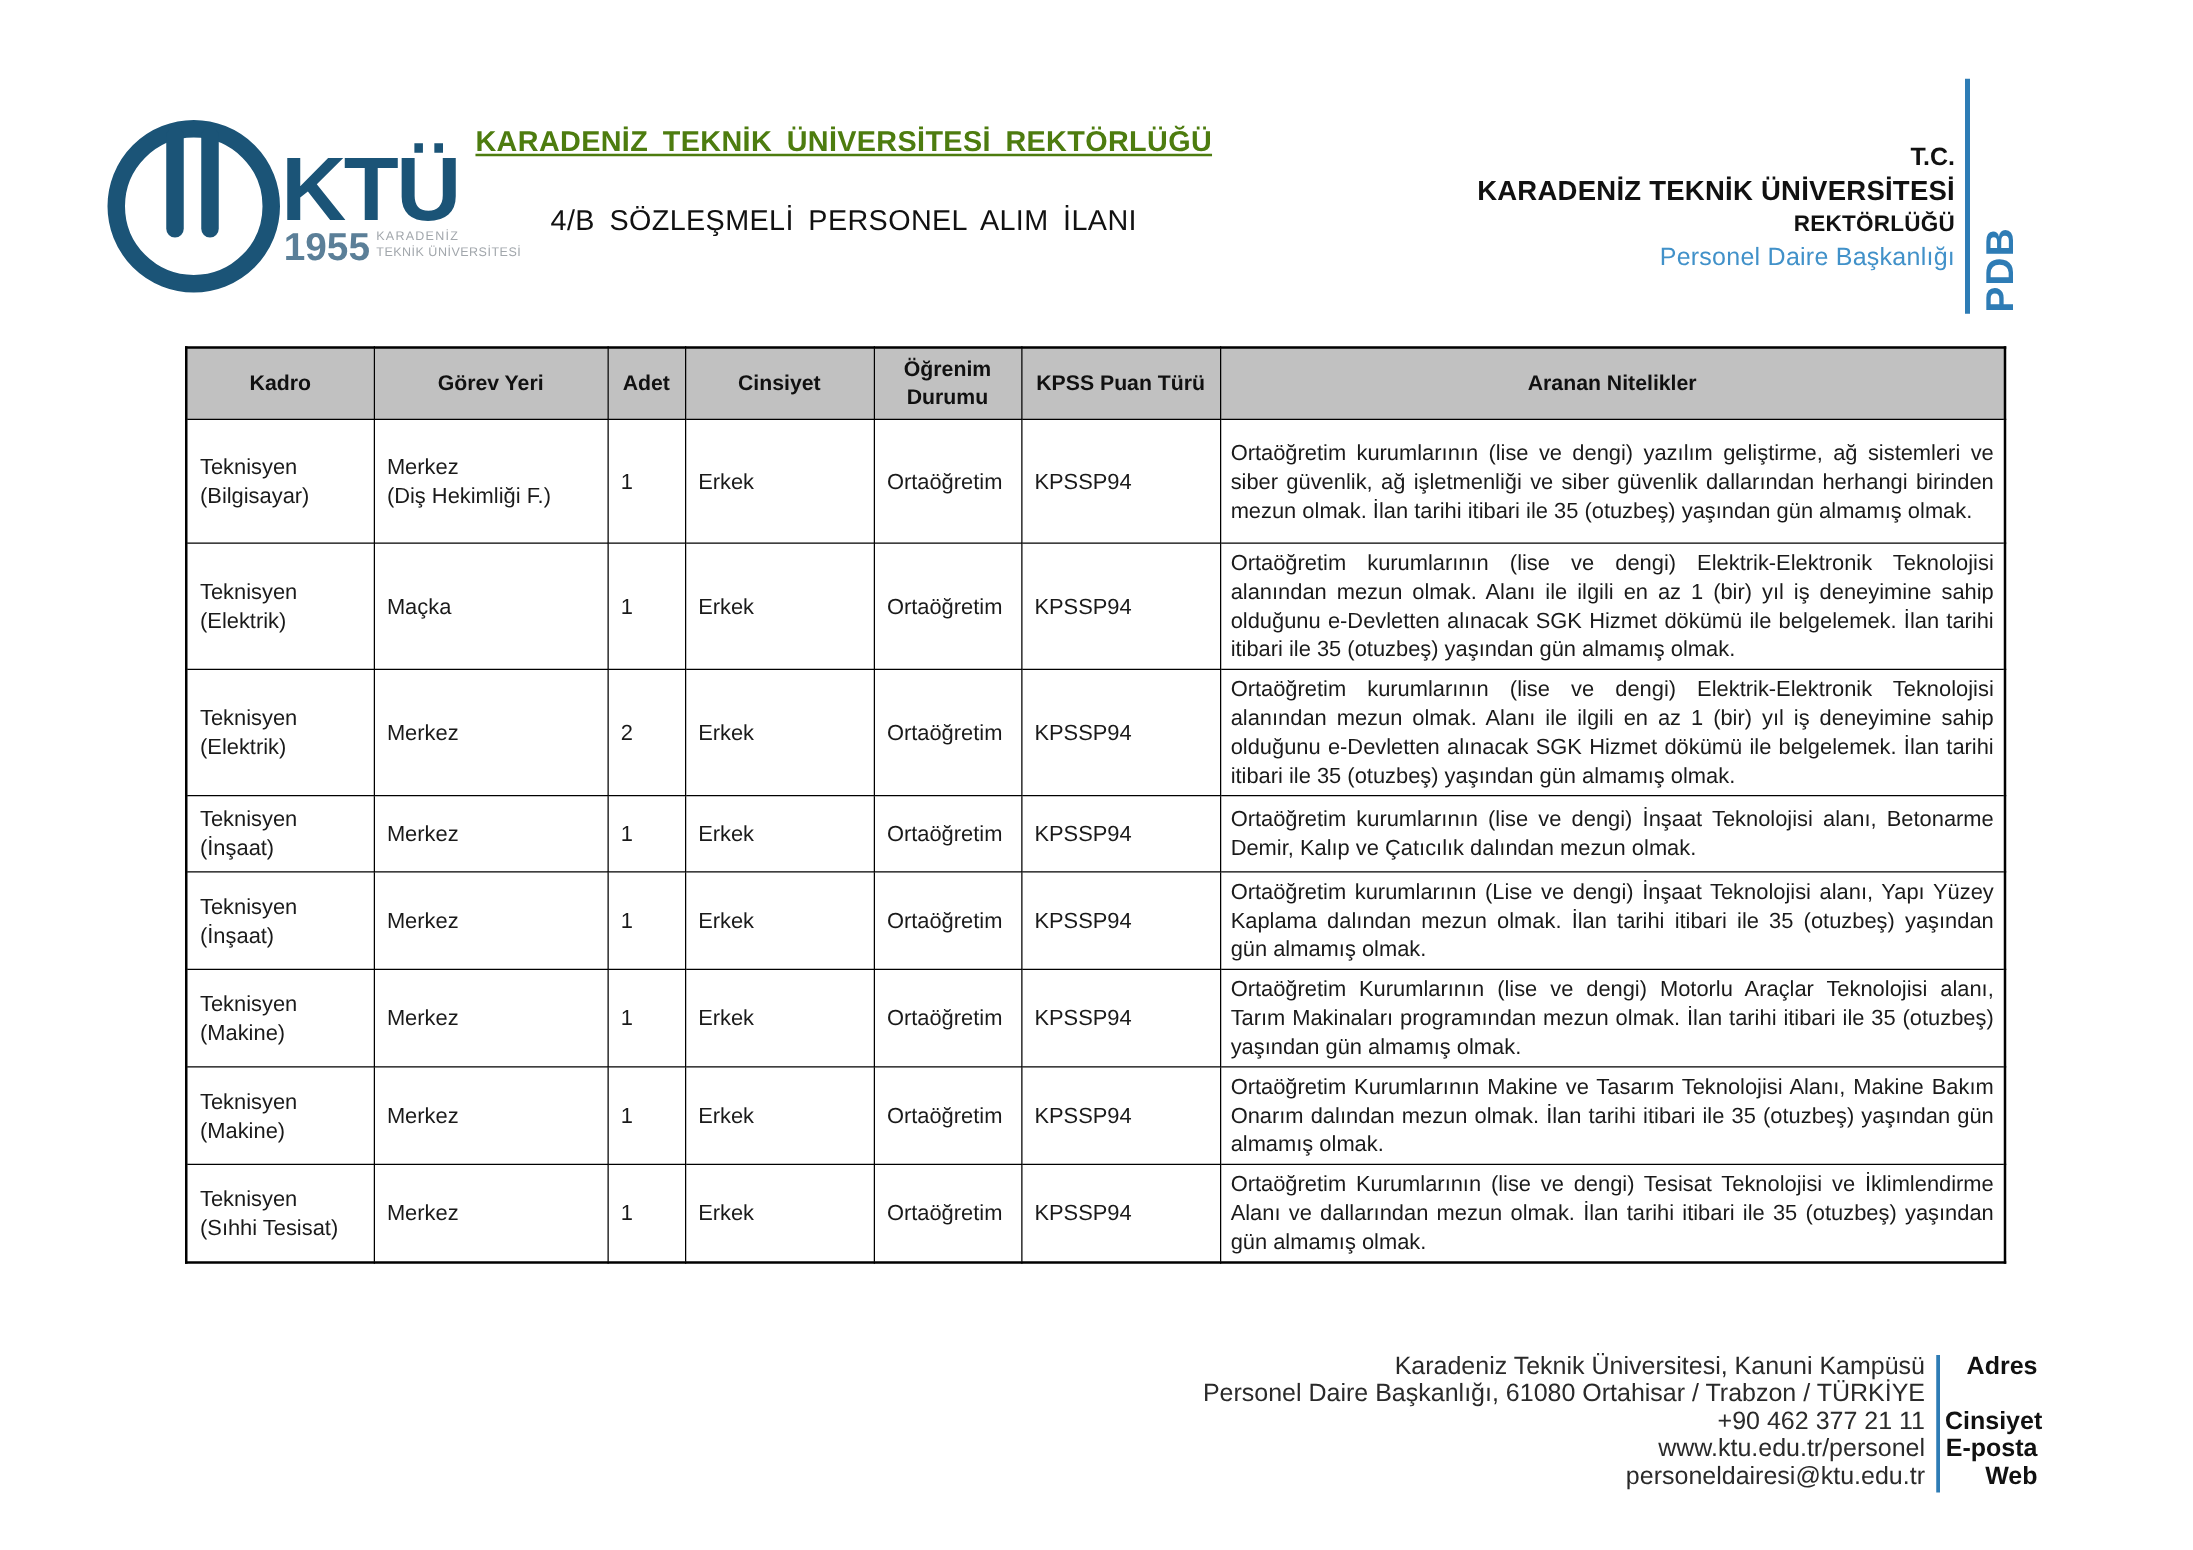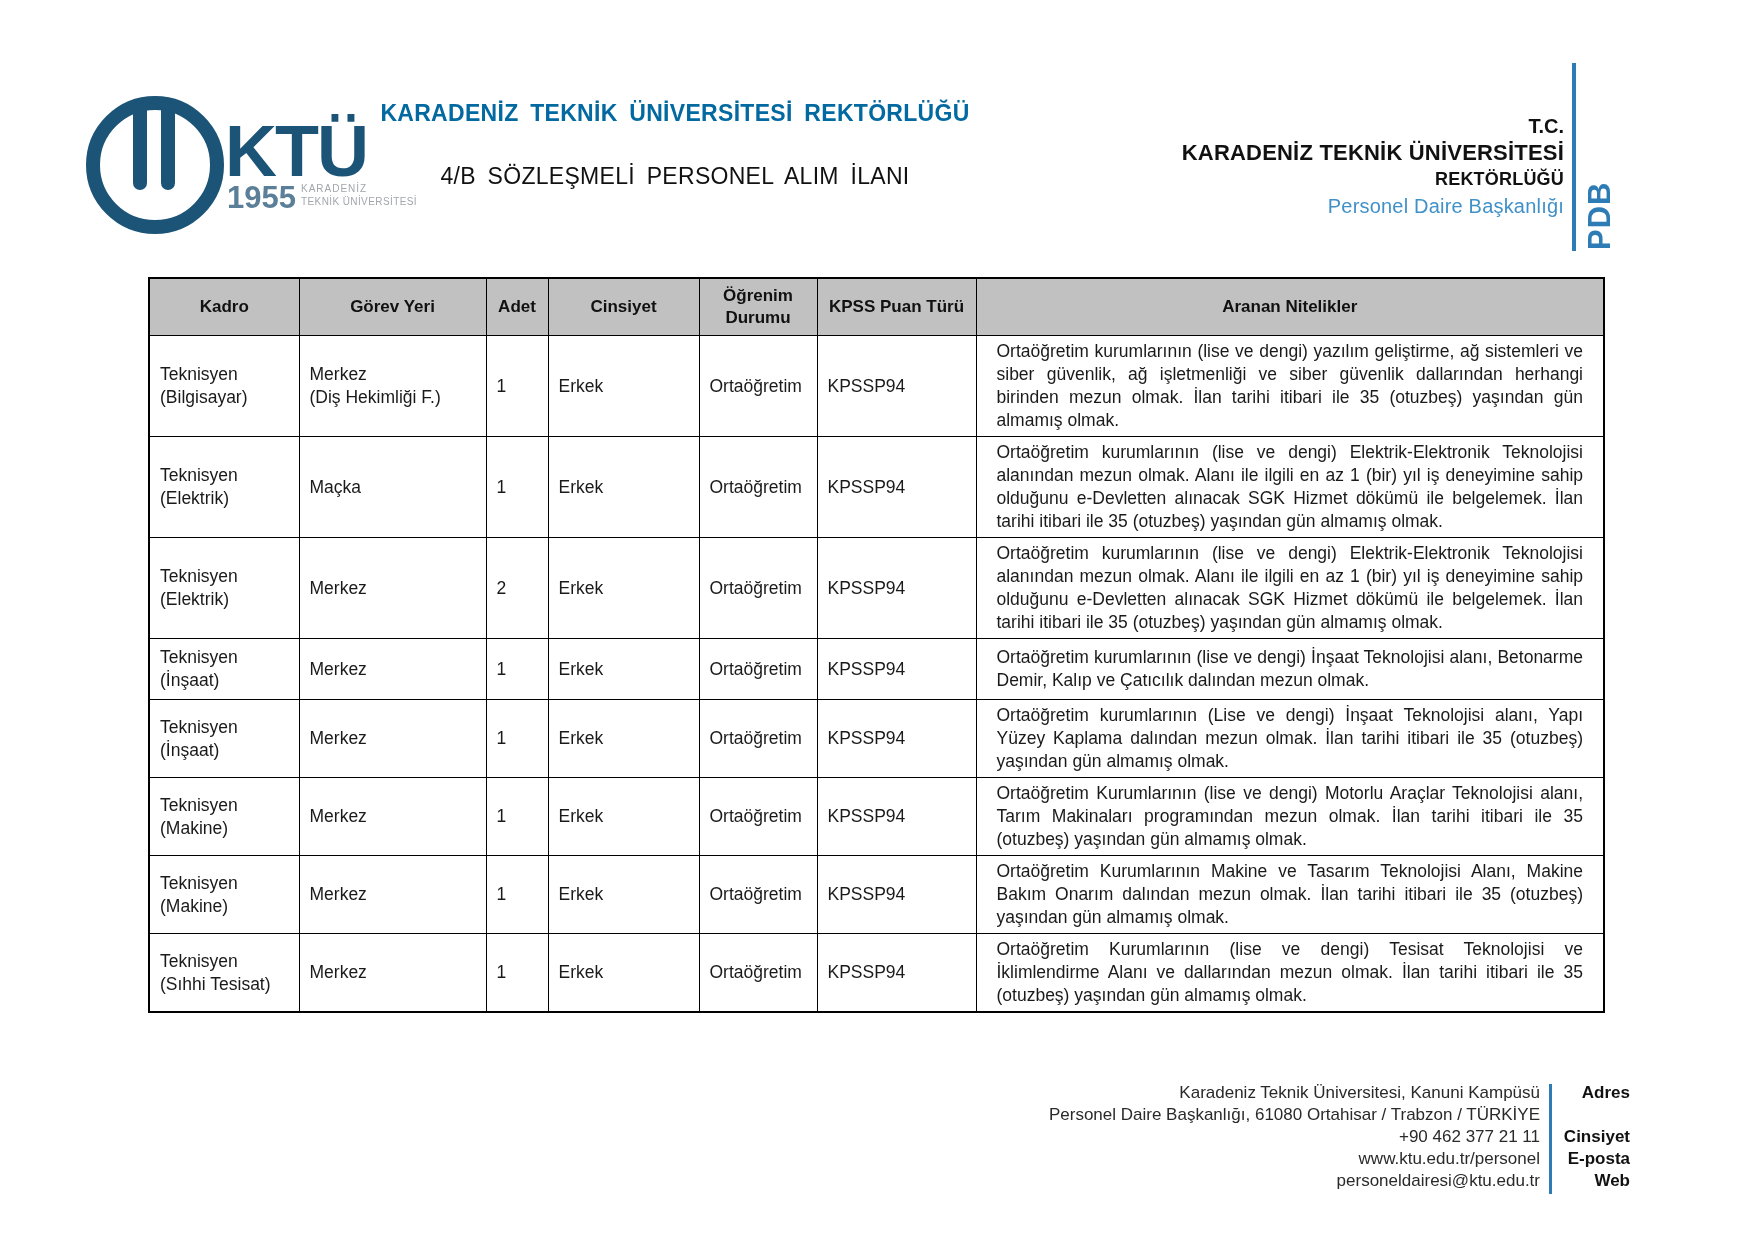--- a/index.html
+++ b/index.html
@@ -9,21 +9,21 @@
     background:#ffffff;
     font-family:"Liberation Sans", sans-serif;
     color:#1a1a1a;
     overflow:hidden;
   }
 
   
   .logo{position:absolute;left:85px;top:92px;width:410px;height:150px;}
   .doc-titles{position:absolute;left:340px;top:0;width:670px;text-align:center;}
   .title1{position:absolute;top:100px;left:0;width:100%;
-          font-size:23px;font-weight:bold;letter-spacing:.3px;word-spacing:5px;color:#0369a1;}
+          font-size:23px;font-weight:bold;letter-spacing:.3px;word-spacing:5px;color:#4d7c0f;text-decoration:underline;}
   .title2{position:absolute;top:163px;left:0;width:100%;
           font-size:23px;font-weight:normal;letter-spacing:.3px;word-spacing:5px;color:#111;}
 
   .letterhead{position:absolute;right:190px;top:113px;text-align:right;white-space:nowrap;}
   .lh-tc{font-size:20px;font-weight:bold;line-height:26px;color:#111;}
   .lh-uni{font-size:22px;font-weight:bold;line-height:27px;color:#111;letter-spacing:.2px;margin-left:28px;}
   .lh-rek{font-size:18px;font-weight:bold;line-height:27px;color:#111;letter-spacing:.2px;}
   .lh-pdb-text{font-size:20px;line-height:27px;color:#4191c9;letter-spacing:.2px;}
   .header-divider{position:absolute;left:1572px;top:63px;width:4px;height:188px;background:#2e7cb5;}
   .pdb-badge{
@@ -38,36 +38,36 @@
     border-collapse:collapse;table-layout:fixed;width:1455px;
     font-size:17.5px;line-height:23px;color:#1a1a1a;
   }
   table.positions th, table.positions td{border:1.5px solid #000;vertical-align:middle;}
   table.positions{border:2px solid #000;}
   thead th{
     background:#c1c1c1;font-size:17px;font-weight:bold;text-align:center;
     padding:4px 6px;height:48px;line-height:22px;color:#111;
   }
   tbody td{padding:4px 10px;}
-  td.c-nitelik{text-align:justify;padding:4px 20px;}
+  td.c-nitelik{text-align:justify;padding:4px 8px;}
   .pre-line{white-space:pre-line;}
   tbody tr:nth-child(1){height:99px;}
   tbody tr:nth-child(2){height:100px;}
   tbody tr:nth-child(3){height:101px;}
   tbody tr:nth-child(4){height:61px;}
   tbody tr:nth-child(5){height:77px;}
   tbody tr:nth-child(6){height:75px;}
   tbody tr:nth-child(7){height:75px;}
   tbody tr:nth-child(8){height:78px;}
   col.w-kadro{width:150px;} col.w-gorev{width:187px;} col.w-adet{width:62px;}
   col.w-cins{width:151px;} col.w-ogr{width:118px;} col.w-kpss{width:159px;}
   col.w-nit{width:628px;}
 
   
-  .footer{position:absolute;left:0;top:1082px;width:1754px;height:130px;font-size:17px;}
+  .footer{position:absolute;left:0;top:1082px;width:1754px;height:130px;font-size:20px;}
   .footer-text{position:absolute;right:214px;top:0;width:760px;text-align:right;
                color:#2a2a2a;line-height:22px;white-space:nowrap;}
   .footer-divider{position:absolute;left:1549px;top:2px;width:3px;height:110px;background:#2e7cb5;}
   .footer-labels{position:absolute;left:1556px;top:0;width:74px;text-align:right;
                  font-weight:bold;color:#111;line-height:22px;}
   .footer-labels .spacer{height:22px;}
 </style>
 </head>
 <body>
 

